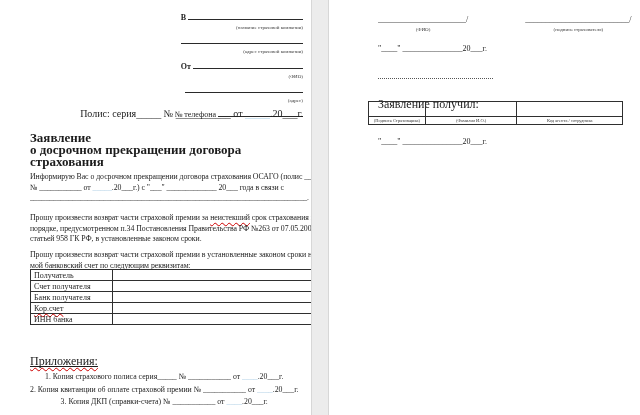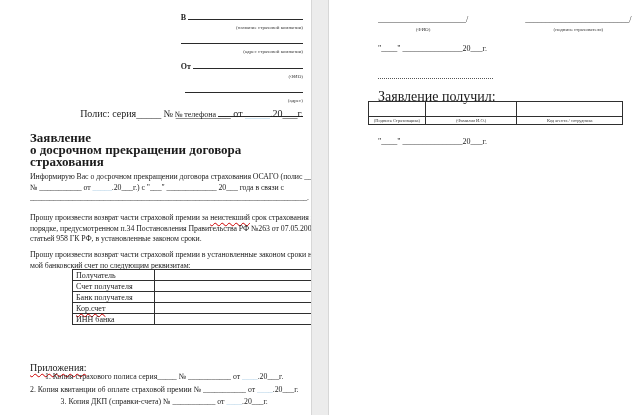--- a/index.html
+++ b/index.html
@@ -27,40 +27,40 @@
 
   .para { position:absolute; left:30px; width:279px; font-size:7.8px; line-height:10.5px; letter-spacing:-0.05px; }
   .para .line { white-space:nowrap; }
   .p1 { top:172px; } .p2 { top:213px; } .p3 { top:250px; }
 
   .blue { color:#a9cce3; }
   .sp-err { text-decoration:underline; text-decoration-style:wavy; text-decoration-color:#cc0000;
             text-decoration-thickness:1px; text-underline-offset:2px; text-decoration-skip-ink:none; }
 
   table { border-collapse:collapse; }
-  .bank-table { position:absolute; top:269px; left:30px; width:288px;margin-left:42px; }
+  .bank-table { position:absolute; top:269px; left:30px; width:288px; }
   .bank-table td { border:1px solid #2f2f2f; font-size:8px; height:11px; padding:0 3px; vertical-align:middle; }
   .bank-table .c1 { width:82px; }
 
-  .attach-h { position:absolute; top:362px; left:30px; font-size:10px; }
+  .attach-h { position:absolute; top:354px; left:30px; font-size:12px; text-decoration:underline; }
   .attach-items { position:absolute; top:371px; left:30px; font-size:7.8px; line-height:12.5px; white-space:nowrap;text-align:center; }
 
   
   .sign-row { position:absolute; top:15px; left:49px; white-space:nowrap; font-size:8px; }
   .sign-item { display:inline-block; text-align:center; }
   .sign-item.first { margin-right:55px; }
   .sign-item .sline { white-space:nowrap; display:block; }
   .sign-item .tiny-label { margin:0; text-align:center; }
 
   .date-line { position:absolute; left:49px; font-size:8px; white-space:nowrap; }
   .d1 { top:44px; } .d2 { top:137px; }
 
   .tear-line { position:absolute; top:78px; left:49px; width:115px; border-bottom:1px dotted #555; height:1px; }
 
-  .recv-h { position:absolute; top:89px; left:49px; font-size:14px; }
+  .recv-h { position:absolute; top:97px; left:49px; font-size:12px; }
   .recv-table { position:absolute; top:101px; left:39px; width:255px; }
   .recv-table td { border:1px solid #2f2f2f; }
   .recv-table .row-blank td { height:15px; }
   .recv-table .row-labels td { font-size:4.5px; color:#3a3a3a; text-align:center; height:8px; padding:0 1px; }
   .recv-table .cA { width:57px; } .recv-table .cB { width:92px; } .recv-table .cC { width:106px; }
 </style>
 </head>
 <body>
 
 <div class="page page-left">

